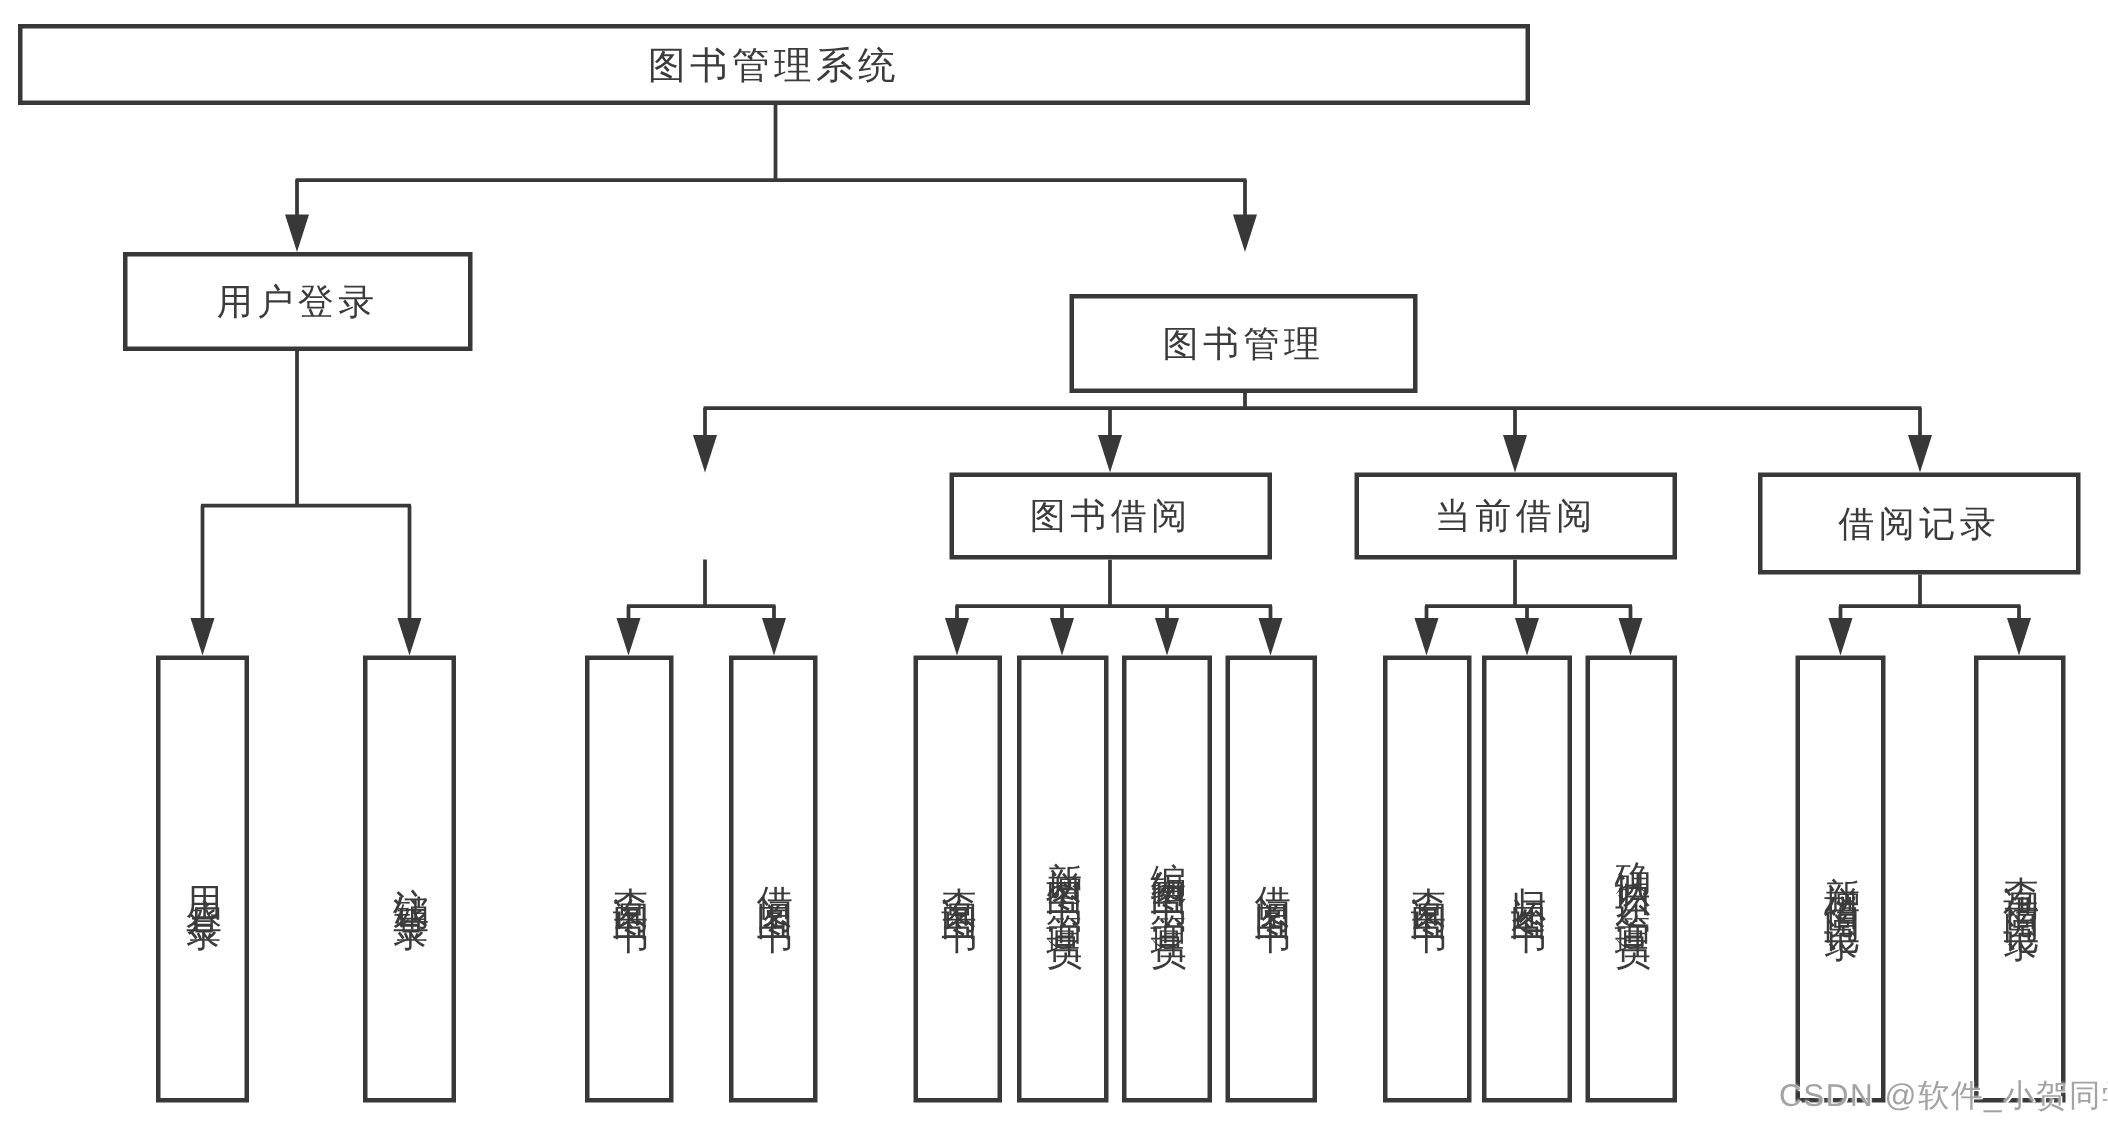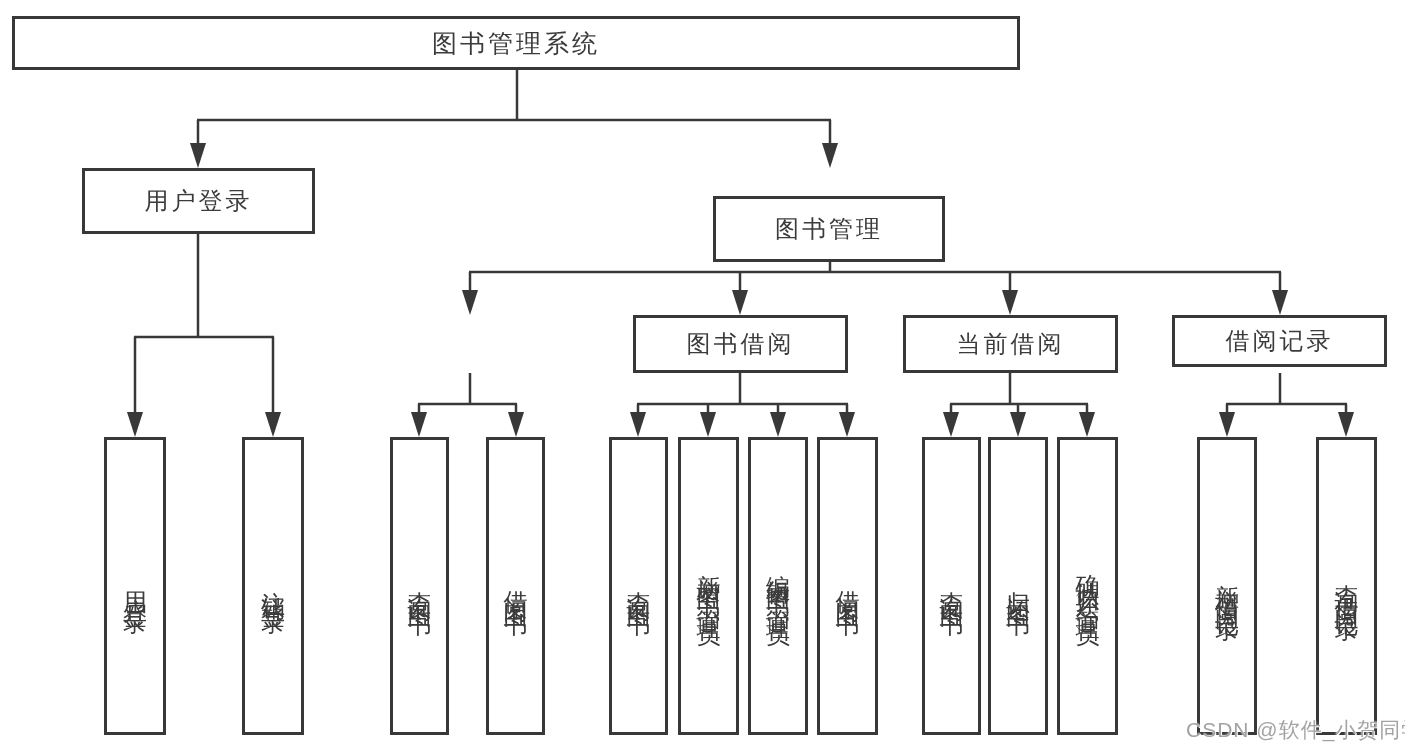--- a/index.html
+++ b/index.html
@@ -121,21 +121,21 @@
     </g>
   </svg>
 
   <div class="node hbox root" style="left:12px;top:16px;width:1008px;height:54px;">图书管理系统</div>
 
   <div class="node hbox" style="left:82px;top:168px;width:233px;height:66px;">用户登录</div>
   <div class="node hbox" style="left:713px;top:168px;width:232px;height:66px;margin-top:28px;">图书管理</div>
 
   <div class="node hbox" style="left:903px;top:315px;width:215px;height:58px;">当前借阅</div>
   <div class="node hbox" style="left:633px;top:315px;width:215px;height:58px;">图书借阅</div>
-  <div class="node hbox" style="left:1172px;top:315px;width:215px;height:52px;">借阅记录</div>
+  <div class="node hbox" style="left:1172px;top:315px;width:215px;height:68px;">借阅记录</div>
 
   <div class="node vbox" style="left:104px;top:437px;width:62px;height:298px;">用户登录</div>
   <div class="node vbox" style="left:242px;top:437px;width:62px;height:298px;">注销登录</div>
 
   <div class="node vbox" style="left:390px;top:437px;width:59px;height:298px;">查询图书</div>
   <div class="node vbox" style="left:486px;top:437px;width:59px;height:298px;">借阅图书</div>
 
   <div class="node vbox" style="left:609px;top:437px;width:59px;height:298px;">查询图书</div>
   <div class="node vbox" style="left:678px;top:437px;width:61px;height:298px;">新增图书（管理员）</div>
   <div class="node vbox" style="left:748px;top:437px;width:60px;height:298px;">编辑图书（管理员）</div>

